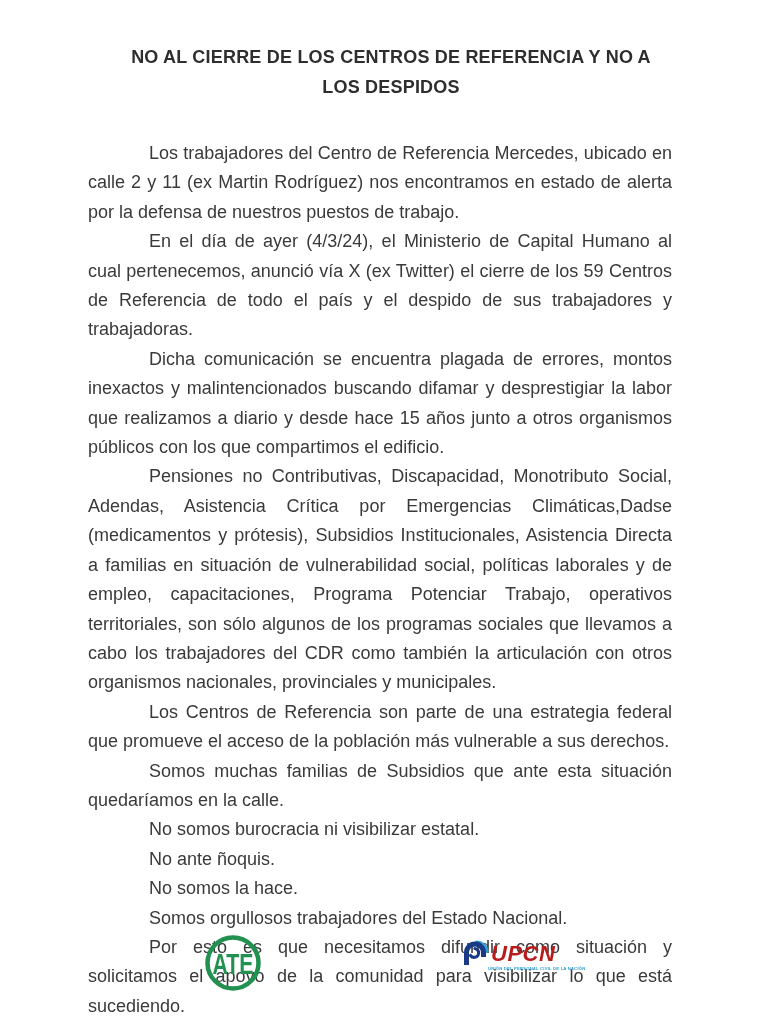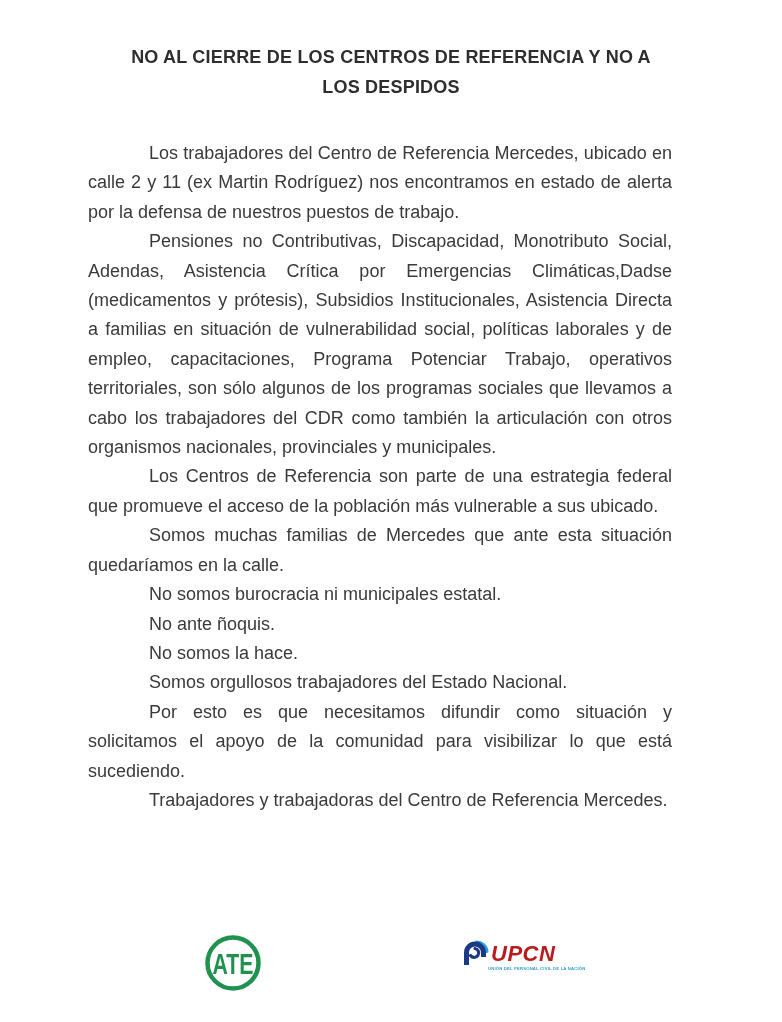--- a/index.html
+++ b/index.html
@@ -92,24 +92,26 @@
 </style>
 </head>
 <body>
 
 <div class="page">
 
   <div class="doc-title">NO AL CIERRE DE LOS CENTROS DE REFERENCIA Y NO A LOS DESPIDOS</div>
 
   <div class="doc-body">
     <p>Los trabajadores del Centro de Referencia Mercedes, ubicado en calle 2 y 11 (ex Martin Rodríguez) nos encontramos en estado de alerta por la defensa de nuestros puestos de trabajo.</p>
+    <p>En el día de ayer (4/3/24), el Ministerio de Capital Humano al cual pertenecemos, anunció vía X (ex Twitter) el cierre de los 59 Centros de Referencia de todo el país y el despido de sus trabajadores y trabajadoras.</p>
+    <p>Dicha comunicación se encuentra plagada de errores, montos inexactos y malintencionados buscando difamar y desprestigiar la labor que realizamos a diario y desde hace 15 años junto a otros organismos públicos con los que compartimos el edificio.</p>
     <p>Pensiones no Contributivas, Discapacidad, Monotributo Social, Adendas, Asistencia Crítica por Emergencias Climáticas,Dadse (medicamentos y prótesis), Subsidios Institucionales, Asistencia Directa a familias en situación de vulnerabilidad social, políticas laborales y de empleo, capacitaciones, Programa Potenciar Trabajo, operativos territoriales, son sólo algunos de los programas sociales que llevamos a cabo los trabajadores del CDR como también la articulación con otros organismos nacionales, provinciales y municipales.</p>
-    <p>Los Centros de Referencia son parte de una estrategia federal que promueve el acceso de la población más vulnerable a sus ubicado.</p>
-    <p>Somos muchas familias de Mercedes que ante esta situación quedaríamos en la calle.</p>
-    <p>No somos burocracia ni municipales estatal.</p>
+    <p>Los Centros de Referencia son parte de una estrategia federal que promueve el acceso de la población más vulnerable a sus derechos.</p>
+    <p>Somos muchas familias de Subsidios que ante esta situación quedaríamos en la calle.</p>
+    <p>No somos burocracia ni visibilizar estatal.</p>
     <p>No ante ñoquis.</p>
     <p>No somos la hace.</p>
     <p>Somos orgullosos trabajadores del Estado Nacional.</p>
     <p>Por esto es que necesitamos difundir como situación y solicitamos el apoyo de la comunidad para visibilizar lo que está sucediendo.</p>
     <p>Trabajadores y trabajadoras del Centro de Referencia Mercedes.</p>
   </div>
 
   <div class="footer-logos">
 
     <div class="ate-logo">

